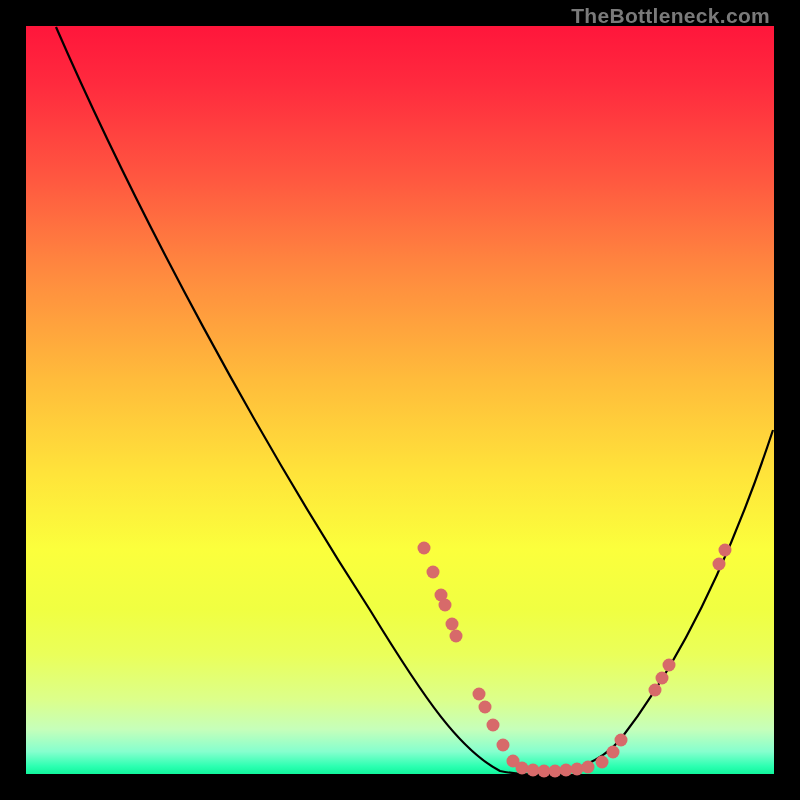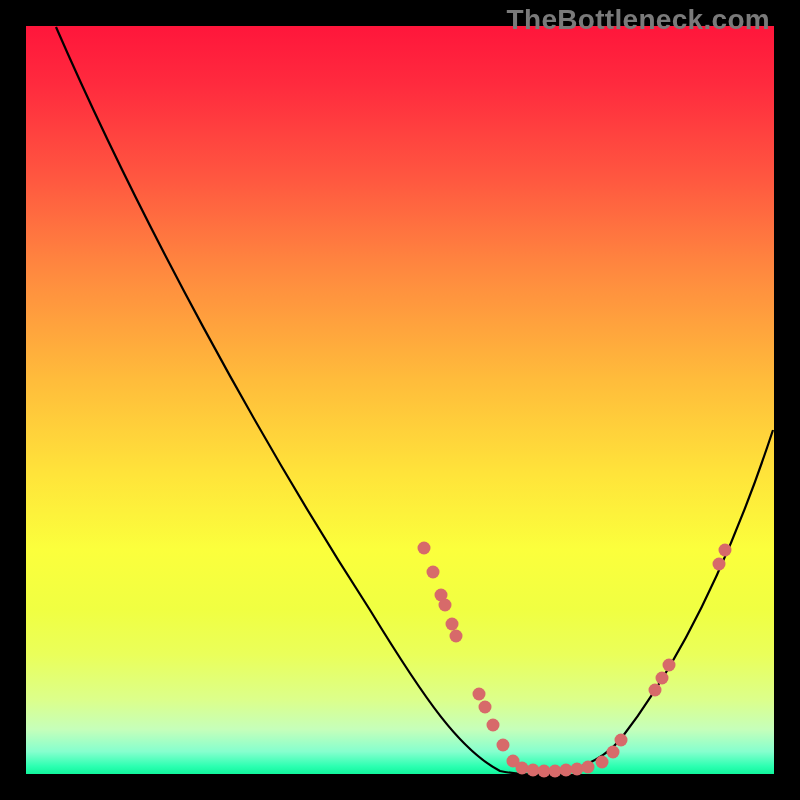--- a/index.html
+++ b/index.html
@@ -31,21 +31,21 @@
       #c6ffba 94%,
       #86ffce 97%,
       #2bffb1 99%,
       #11f59c 100%);
   }
   .attribution {
     position: absolute;
     top: 4px;
     right: 30px;
     color: #7a7a7a;
-    font-size: 28px;
+    font-size: 21px;
     font-weight: 600;
     letter-spacing: 0.3px;
   }
   .curve {
     position: absolute;
     left: 0;
     top: 0;
     width: 800px;
     height: 800px;
     pointer-events: none;

